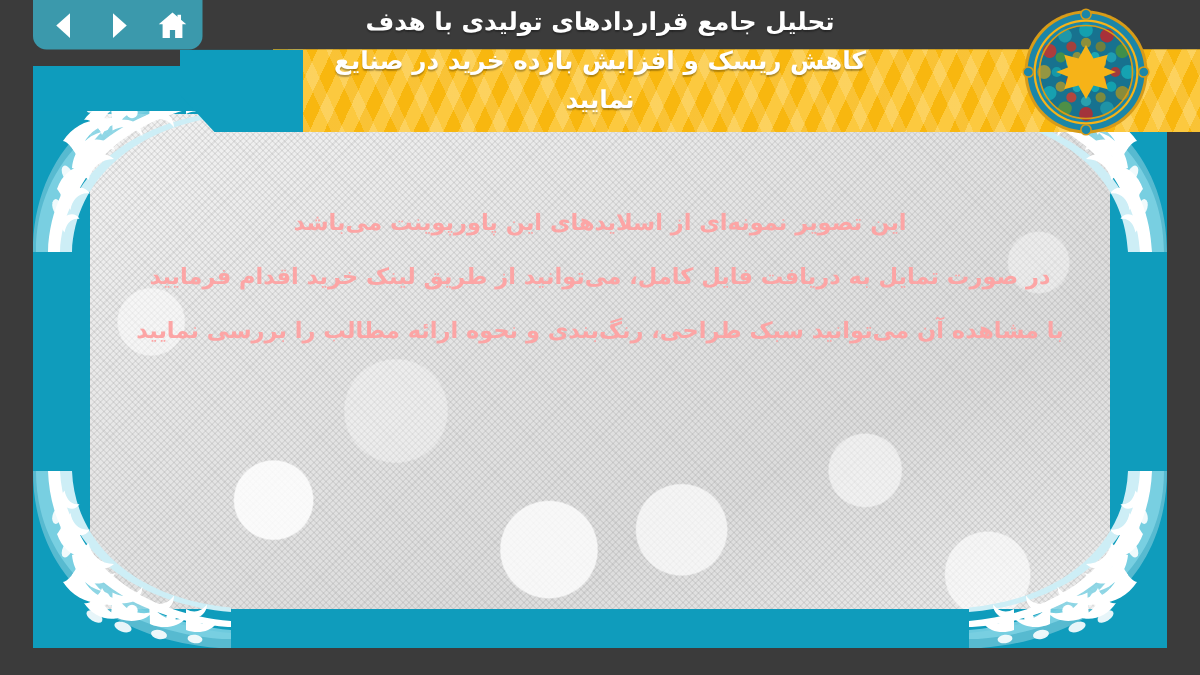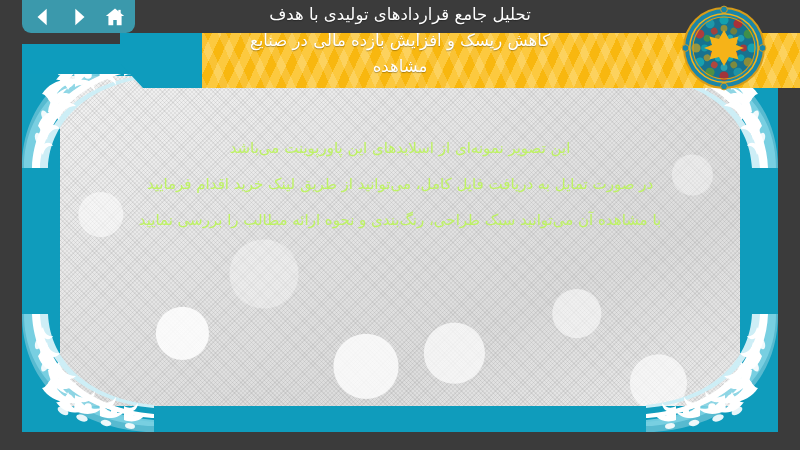--- a/index.html
+++ b/index.html
@@ -41,21 +41,21 @@
   #titlewrap{
     position:absolute;
     left:0; top:2px;
     width:800px;
     text-align:center;
     z-index:40;
     pointer-events:none;
   }
   .tline{
     font-size:16.5px;
-    font-weight:normal;
+    font-weight:bold;
     color:#ffffff;
     line-height:26px;
     letter-spacing:0px;
     text-shadow:0 1px 1px rgba(0,0,0,.30);
     white-space:nowrap;
     direction:rtl;
   }
 
   
   #ribbon{
@@ -147,24 +147,24 @@
   #bodytext{
     position:absolute;
     left:22px; top:130px;
     width:756px;
     text-align:center;
     z-index:30;
     direction:rtl;
   }
   .bline{
     font-size:15px;
-    color:#bef264;
+    color:#fca5a5;
     line-height:36px;
     white-space:nowrap;
-    font-weight:normal;
+    font-weight:bold;
   }
 
   
   #medallion{
     position:absolute;
     left:680px; top:4px;
     width:88px; height:88px;
     z-index:55;
     pointer-events:none;
   }
@@ -193,22 +193,22 @@
       </svg>
     </div>
   </div>
 
   <div id="ribbonwedge2"></div>
   <div id="ribbon"></div>
   <div id="ribbonwedge"></div>
 
   <div id="titlewrap">
     <div class="tline">تحلیل جامع قراردادهای تولیدی با هدف</div>
-    <div class="tline">کاهش ریسک و افزایش بازده مالی در صنایع</div>
-    <div class="tline">مشاهده</div>
+    <div class="tline">کاهش ریسک و افزایش بازده خرید در صنایع</div>
+    <div class="tline">نمایید</div>
   </div>
 
   <div id="slide">
     <div id="panel"></div>
   </div>
 
   <div class="corner" id="corner-tl">
     <svg viewBox="0 0 132 118" aria-hidden="true">
       <path d="M0 118 C0 52 46 6 124 0 L132 0 L132 10 C60 16 14 58 12 118 Z" fill="#ffffff" opacity=".30"></path>
       <path d="M2 118 C2 56 50 12 126 6 L132 6 L132 12 C62 18 18 60 16 118 Z" fill="#7fd2e4" opacity=".85"></path>

